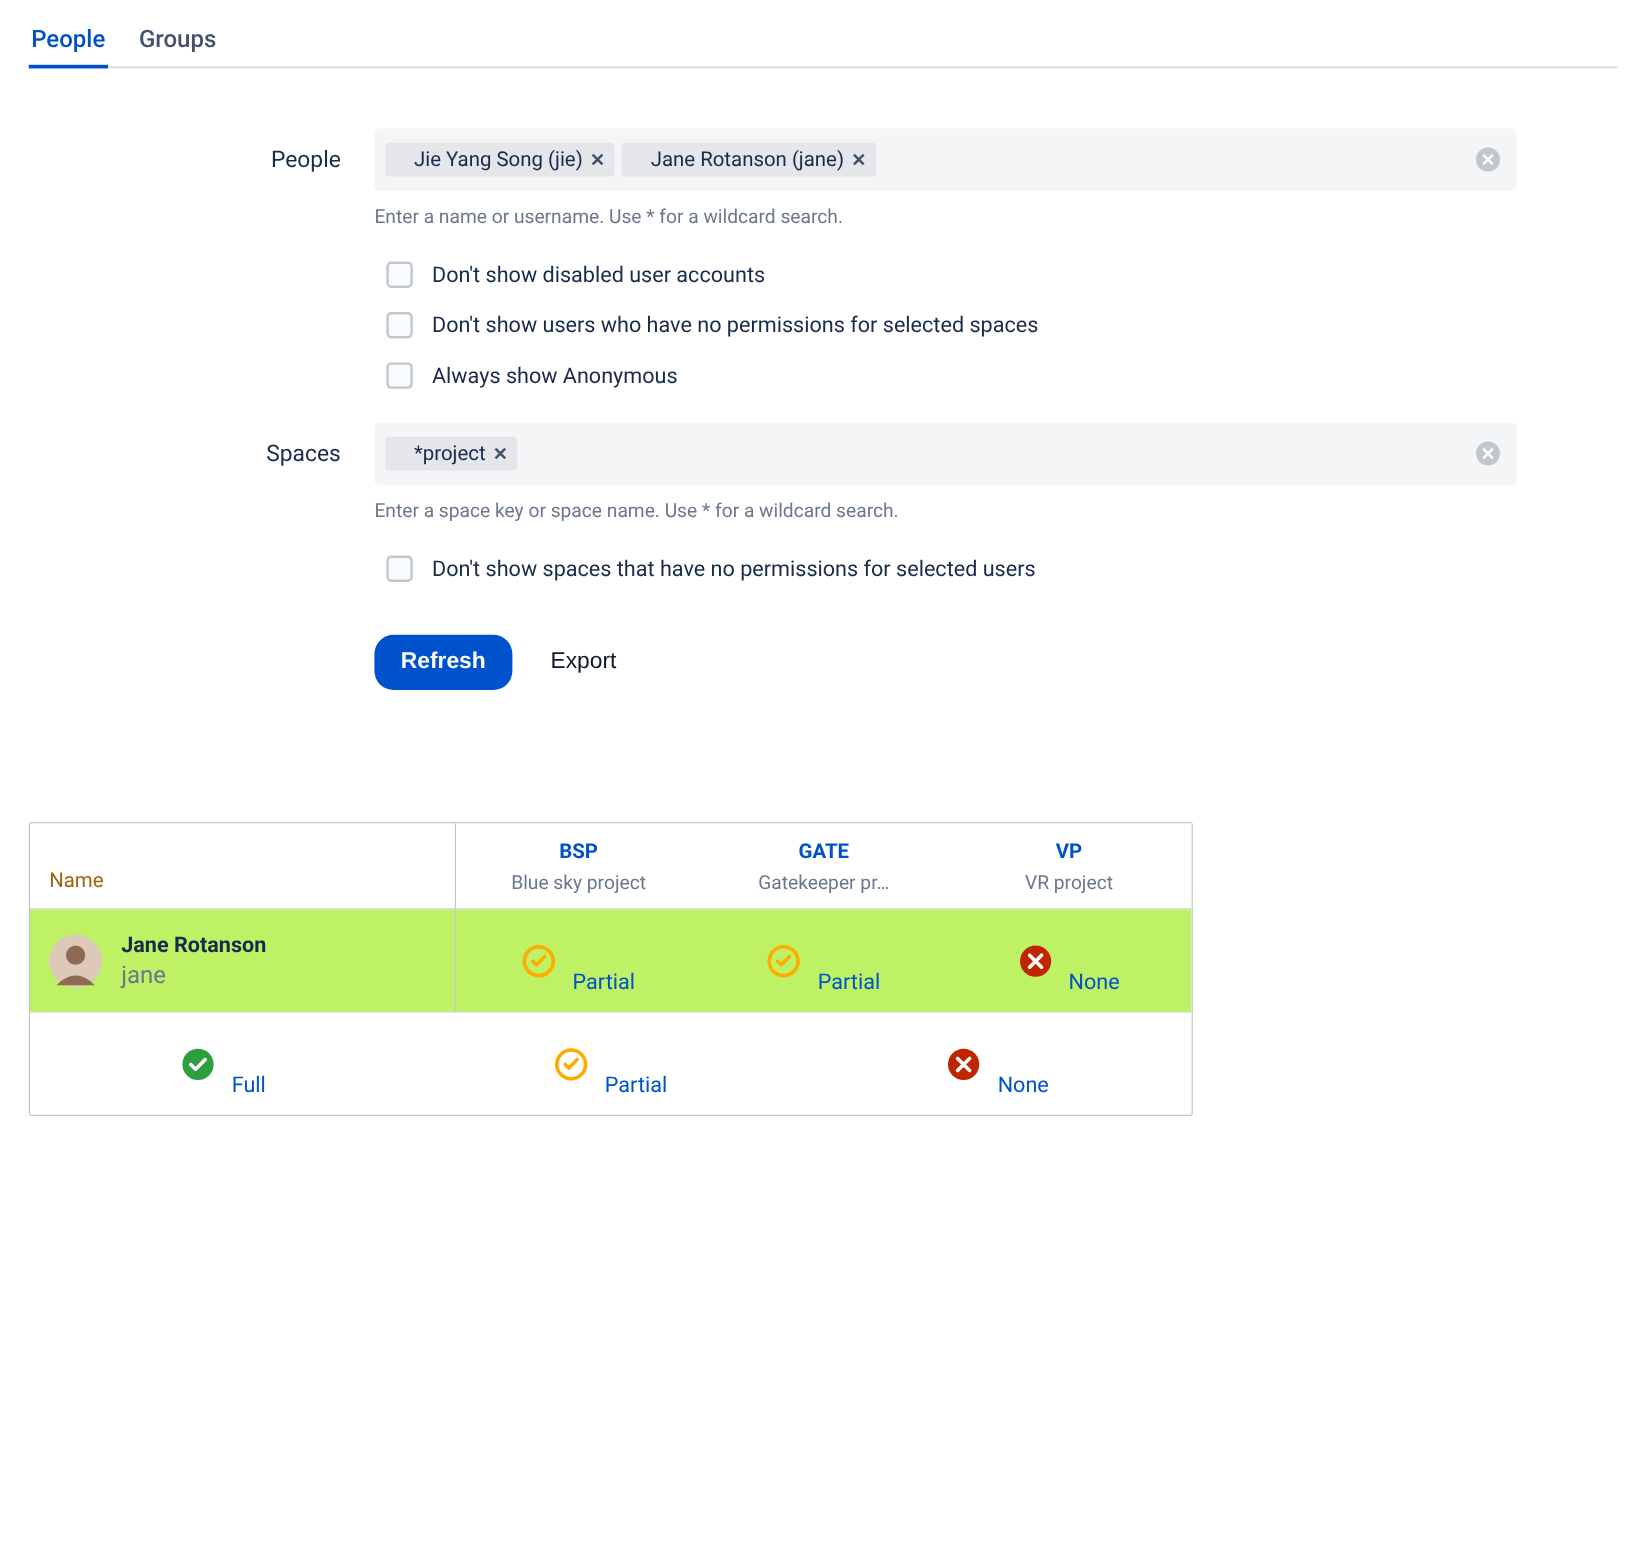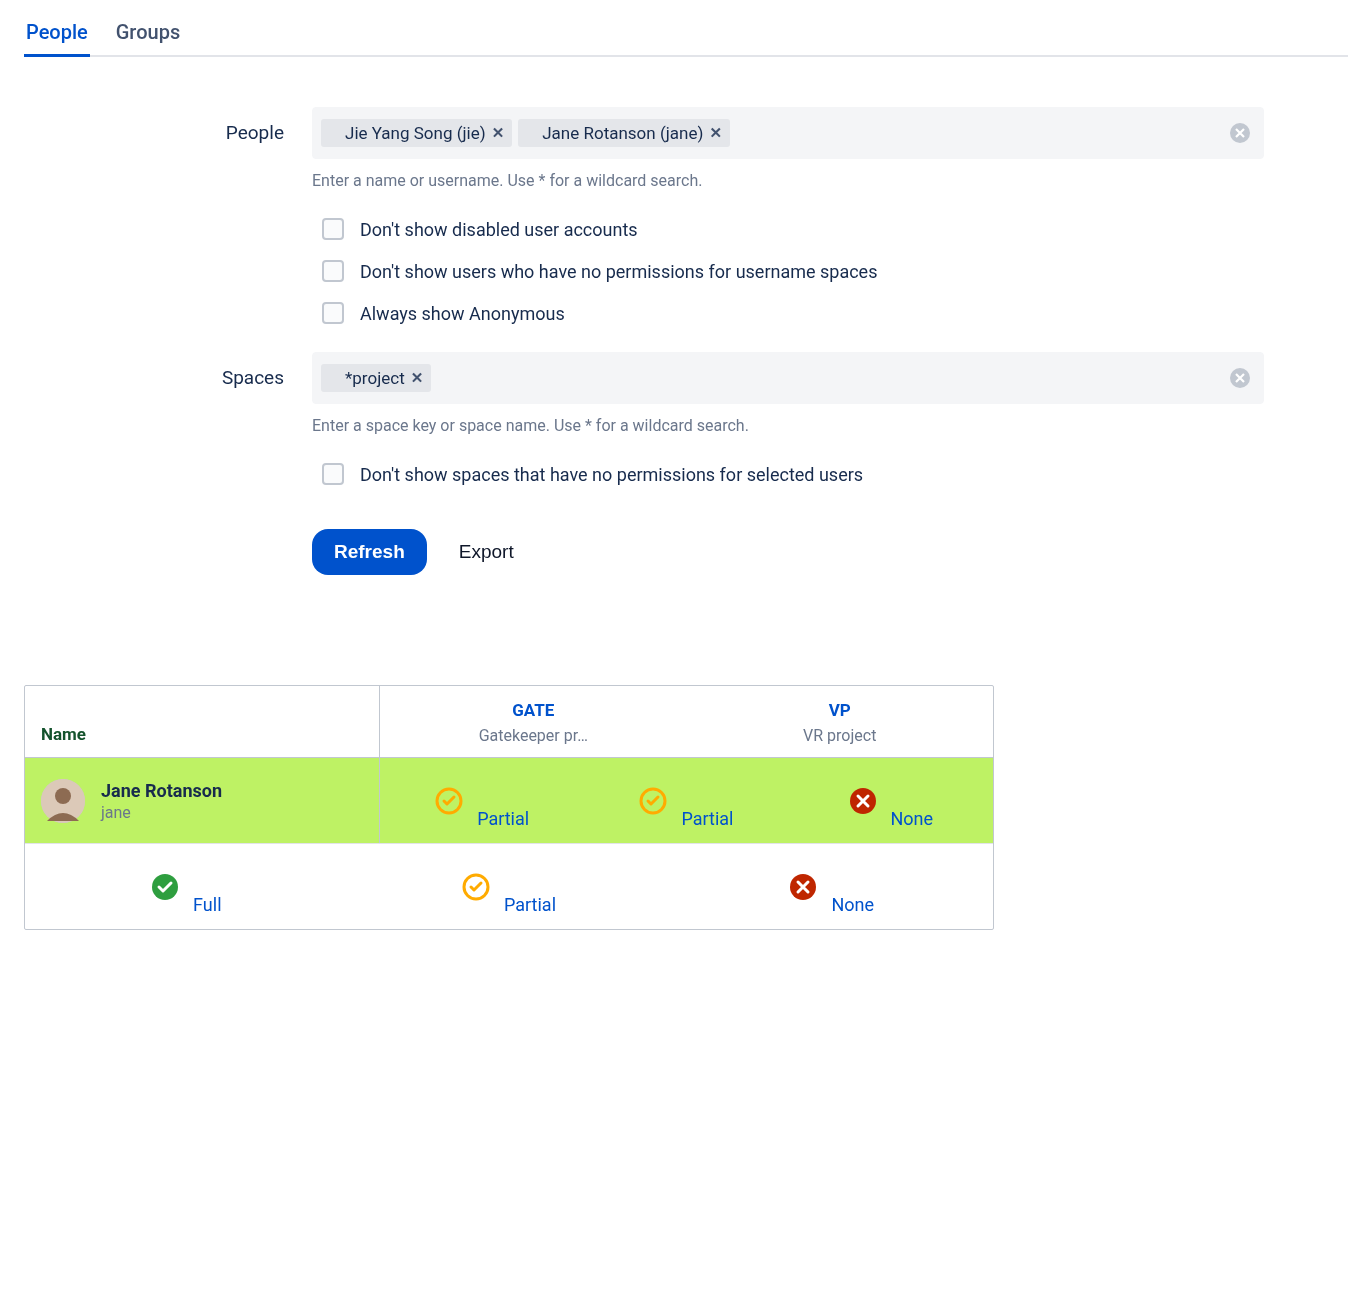--- a/index.html
+++ b/index.html
@@ -140,22 +140,22 @@
     width: 970px;
   }
   .results-head {
     display: flex;
     border-bottom: 1px solid #c1c7d0;
   }
   .col-name-head {
     width: 355px;
     padding: 38px 16px 12px 16px;
     font-size: 17px;
-    font-weight: 700;
-    color: #14532d;
+    font-weight: 400;
+    color: #a16207;
     border-right: 1px solid #c1c7d0;
   }
   .space-col-head {
     flex: 1;
     text-align: center;
     padding: 14px 10px 12px 10px;
   }
   .space-key {
     color: #0052CC;
     font-weight: 700;
@@ -187,21 +187,21 @@
   .avatar {
     width: 44px; height: 44px;
     border-radius: 50%;
     background: #c1c7d0;
     display: inline-flex;
     align-items: center;
     justify-content: center;
   }
   .avatar svg { width: 44px; height: 44px; }
   .user-name { font-weight: 700; font-size: 18px; color: #172B4D; }
-  .user-sub  { font-size: 16px; color: #6B778C; margin-top: 2px; }
+  .user-sub  { font-size: 20px; color: #6B778C; margin-top: 2px; }
   .perm-cell {
     flex: 1;
     display: flex;
     align-items: center;
     justify-content: center;
     gap: 14px;
     padding: 14px 8px;
   }
   .perm-icon { width: 28px; height: 28px; display: inline-flex; align-items:center; justify-content:center; }
   .perm-text {
@@ -240,21 +240,21 @@
             </svg>
         </span>
       </div>
       <div class="helper">Enter a name or username. Use * for a wildcard search.</div>
       <div class="check-row">
         <span class="cbox"></span>
         <span>Don't show disabled user accounts</span>
       </div>
       <div class="check-row">
         <span class="cbox"></span>
-        <span>Don't show users who have no permissions for username spaces</span>
+        <span>Don't show users who have no permissions for selected spaces</span>
       </div>
       <div class="check-row">
         <span class="cbox"></span>
         <span>Always show Anonymous</span>
       </div>
     </div>
   </div>
 
   <div class="form-row" style="margin-top:18px;">
     <div class="label-col">Spaces</div>
@@ -284,20 +284,24 @@
     </div>
   </div>
 
 </div>
 
 <div class="results">
 
   <div class="results-head">
     <div class="col-name-head">Name</div>
     <div class="space-col-head">
+      <div class="space-key">BSP</div>
+      <div class="space-name">Blue sky project</div>
+    </div>
+    <div class="space-col-head">
       <div class="space-key">GATE</div>
       <div class="space-name">Gatekeeper pr…</div>
     </div>
     <div class="space-col-head">
       <div class="space-key">VP</div>
       <div class="space-name">VR project</div>
     </div>
   </div>
 
   <div class="results-row alt">

